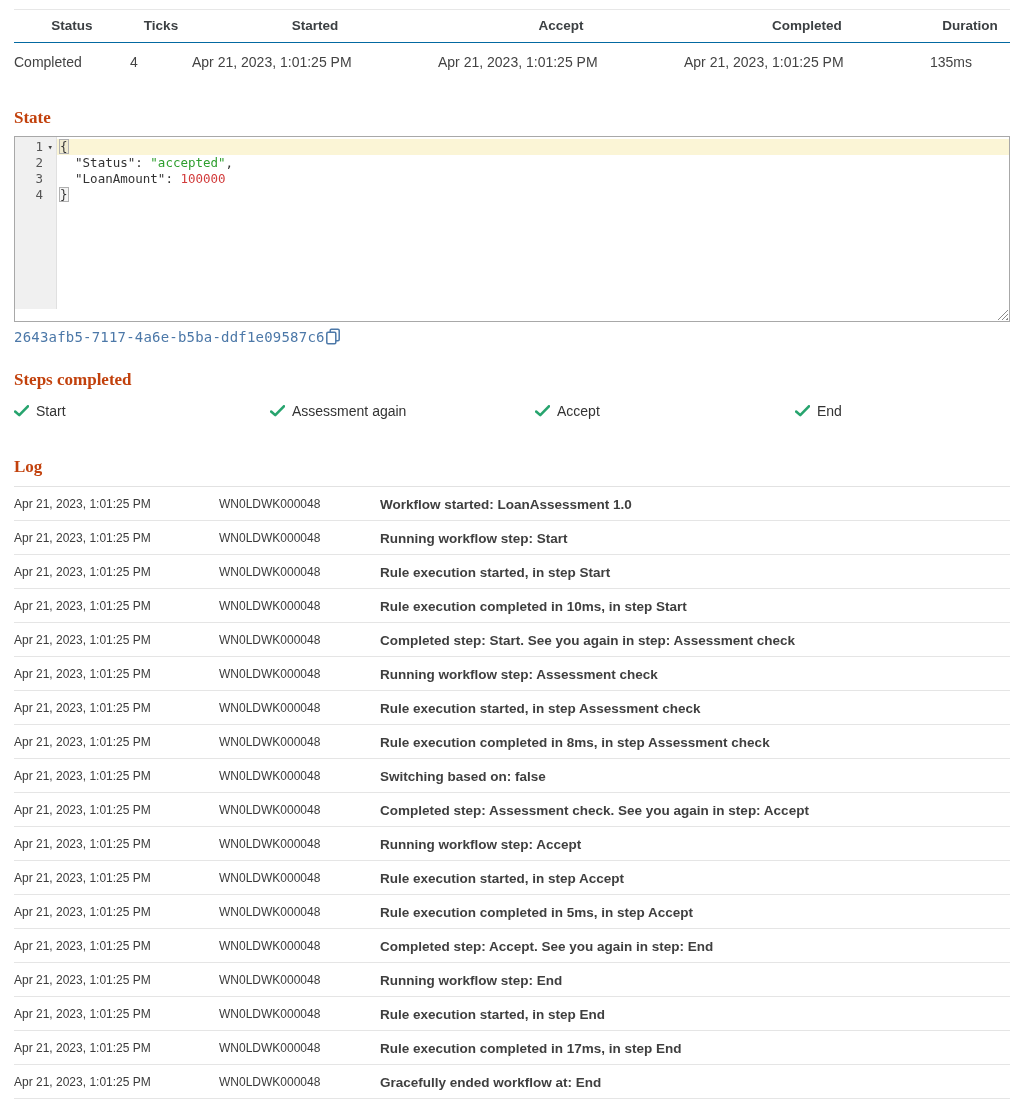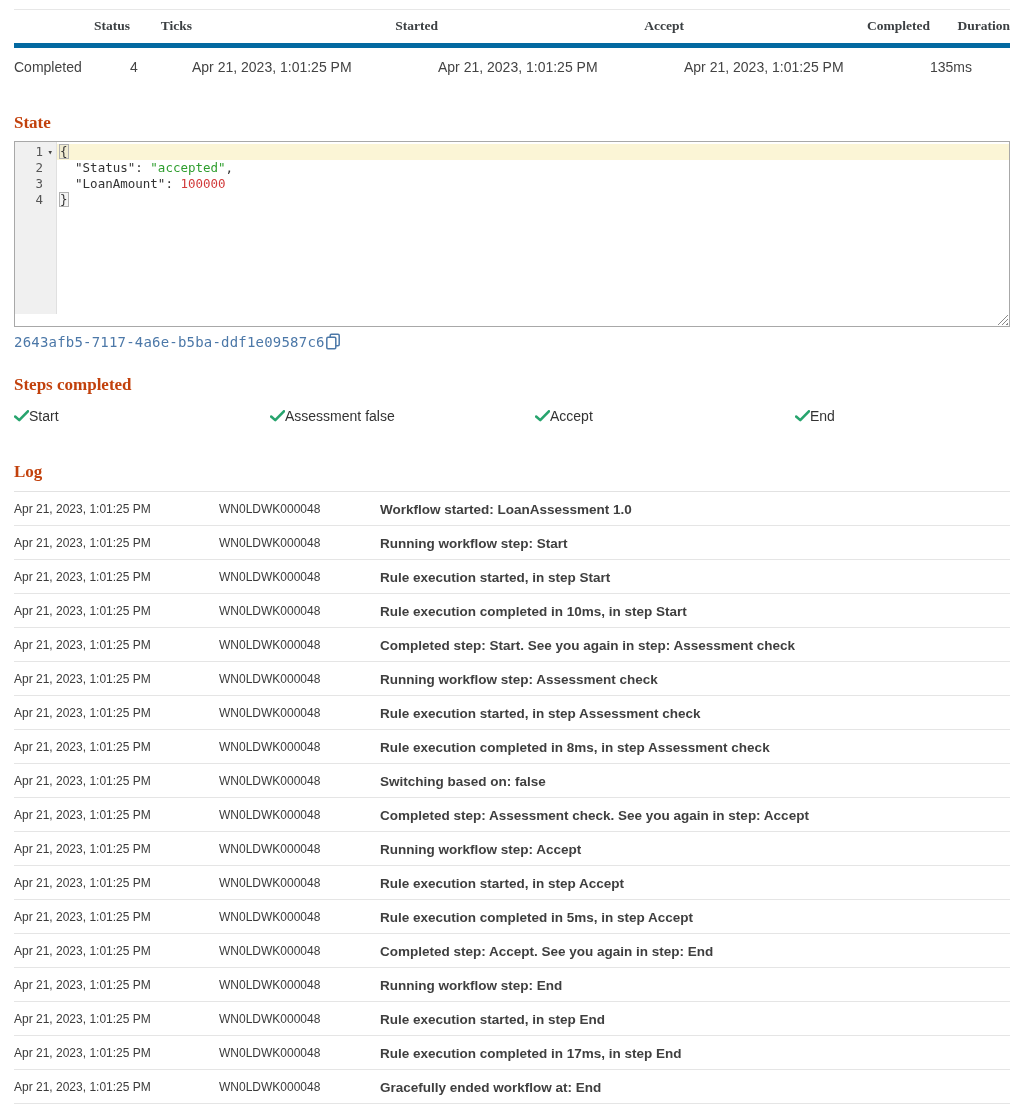--- a/index.html
+++ b/index.html
@@ -13,22 +13,22 @@
   body{
     margin:0; background:#ffffff; color:#3d3d3d;
     font-family:"Liberation Sans", sans-serif;
     width:1024px; min-height:1107px;
   }
   .page{padding:0 14px 20px;}
 
   
   table.summary{width:100%; border-collapse:collapse; margin-top:9px; border-top:1px solid #e7e7e7;}
   table.summary th{
-    text-align:right; font-size:13.5px; font-weight:700; color:#3c4043;
-    padding:8px 0 9px; border-bottom:5px solid #0369a1;font-family:Liberation Serif, serif;
+    text-align:center; font-size:13.5px; font-weight:700; color:#3c4043;
+    padding:8px 0 9px; border-bottom:1px solid #0369a1;
   }
   table.summary td{font-size:14px; color:#434343; padding:11px 0 13px;}
 
   
   h2.section{font-size:17px; font-weight:700; color:#c2410c; margin:0;font-family:Liberation Serif, serif;}
   #state-heading{margin-top:25px; margin-bottom:8px;}
   #steps-heading{margin-top:25px; margin-bottom:0;}
   #log-heading{margin-top:38px; margin-bottom:0;}
 
   
@@ -63,21 +63,21 @@
   .uuid-row{margin-top:6px; display:flex; align-items:center; }
   a.uuid{
     font-family:"DejaVu Sans Mono", monospace; font-size:14px;
     color:var(--accent-link); text-decoration:none; letter-spacing:.2px;
   }
   .copy{display:inline-flex; cursor:pointer;}
   .copy svg{stroke:var(--accent-link);}
 
   
   .steps{display:grid; grid-template-columns:256px 265px 260px auto; margin-top:13px;}
-  .step{display:flex; align-items:center; font-size:14px; color:#333;}
+  .step{display:flex; align-items:center; gap:7px; font-size:14px; color:#333;}
   .check{flex:0 0 auto;}
 
   
   table.log{width:100%; border-collapse:collapse; margin-top:9px; border-top:1px solid #e2e2e2;}
   table.log td{border-bottom:1px solid #e5e5e5; vertical-align:middle;}
   td.c-time{font-size:12px; color:#3b3b3b; padding:10px 0 9px;}
   td.c-machine{font-size:12px; color:#3b3b3b;}
   td.c-msg{font-size:13.5px; color:#3f3f3f; padding:10px 0 8px;font-weight:bold;}
 </style>
 </head>
@@ -150,21 +150,21 @@
     <svg class="check" width="15" height="12" viewBox="0 0 16 12" fill="none" stroke="#27a46e">
       <path d="M1.2 6.6 L5.6 10.4 L14.8 1" stroke-width="2.8" stroke-linecap="round" stroke-linejoin="round"></path>
     </svg>
     <span class="step-label">Start</span>
   </div>
 
   <div class="step">
     <svg class="check" width="15" height="12" viewBox="0 0 16 12" fill="none" stroke="#27a46e">
       <path d="M1.2 6.6 L5.6 10.4 L14.8 1" stroke-width="2.8" stroke-linecap="round" stroke-linejoin="round"></path>
     </svg>
-    <span class="step-label">Assessment false</span>
+    <span class="step-label">Assessment again</span>
   </div>
 
   <div class="step">
     <svg class="check" width="15" height="12" viewBox="0 0 16 12" fill="none" stroke="#27a46e">
       <path d="M1.2 6.6 L5.6 10.4 L14.8 1" stroke-width="2.8" stroke-linecap="round" stroke-linejoin="round"></path>
     </svg>
     <span class="step-label">Accept</span>
   </div>
 
   <div class="step">

